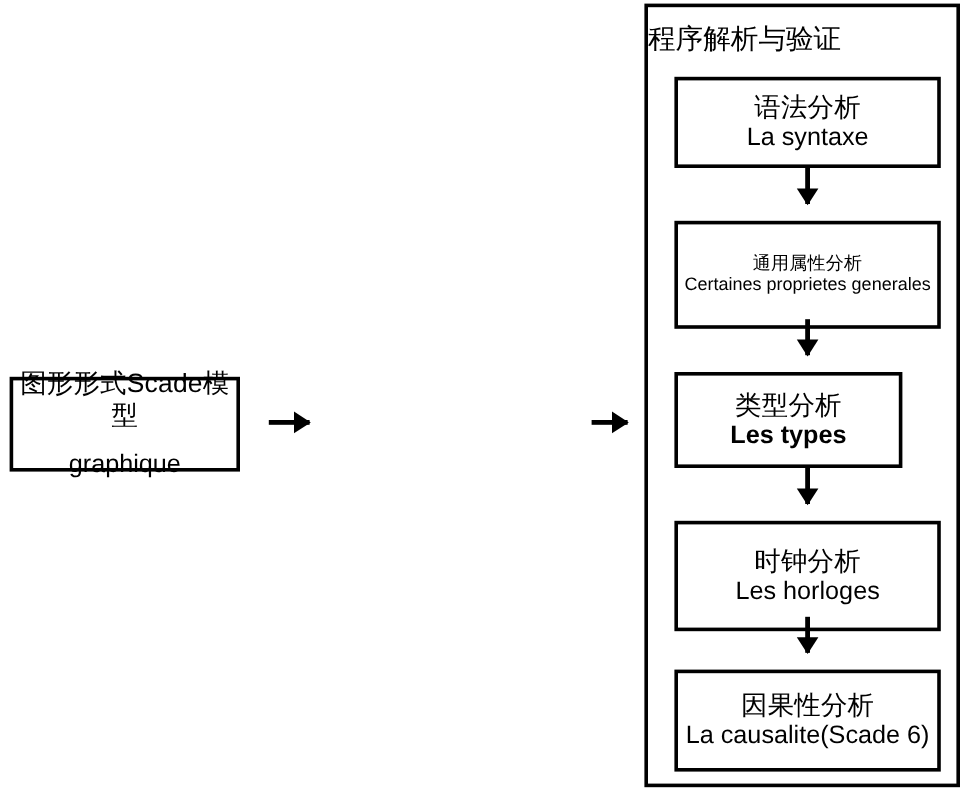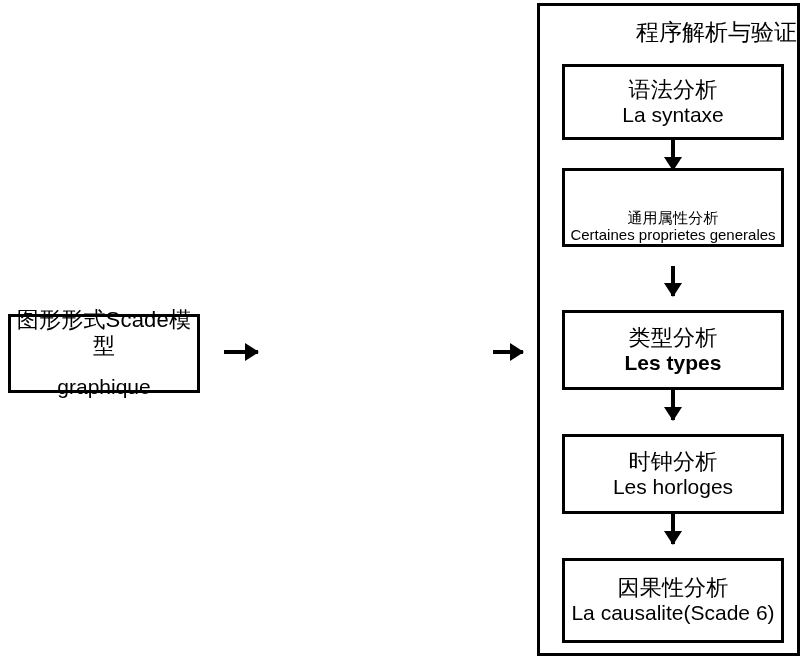--- a/index.html
+++ b/index.html
@@ -71,30 +71,30 @@
     height: 653px;
     box-sizing: border-box;
     border: 3px solid #000000;
     background: #ffffff;
   }
   #analysis-title {
     position: absolute;
     left: 0;
     top: 14px;
     width: 100%;
-    text-align: right;
+    text-align: left;
     font-size: 23px;
     line-height: 1.1;
   }
 
   
   #box-syntaxe   { left: 562px; top: 64px;  width: 222px; height: 76px; }
-  #box-proprietes{ left: 562px; top: 168px; width: 222px; height: 79px; justify-content: flex-end; }
-  #box-types     { left: 562px; top: 310px; width: 222px; height: 80px; }
-  #box-horloges  { left: 562px; top: 434px; width: 222px; height: 80px; }
+  #box-proprietes{ left: 562px; top: 184px; width: 222px; height: 90px; }
+  #box-types     { left: 562px; top: 310px; width: 190px; height: 80px; }
+  #box-horloges  { left: 562px; top: 434px; width: 222px; height: 92px; }
   #box-causalite { left: 562px; top: 558px; width: 222px; height: 85px; }
 
   
   .arrow-h {
     position: absolute;
     height: 4px;
     background: #000000;
   }
   .arrow-h::after {
     content: "";

